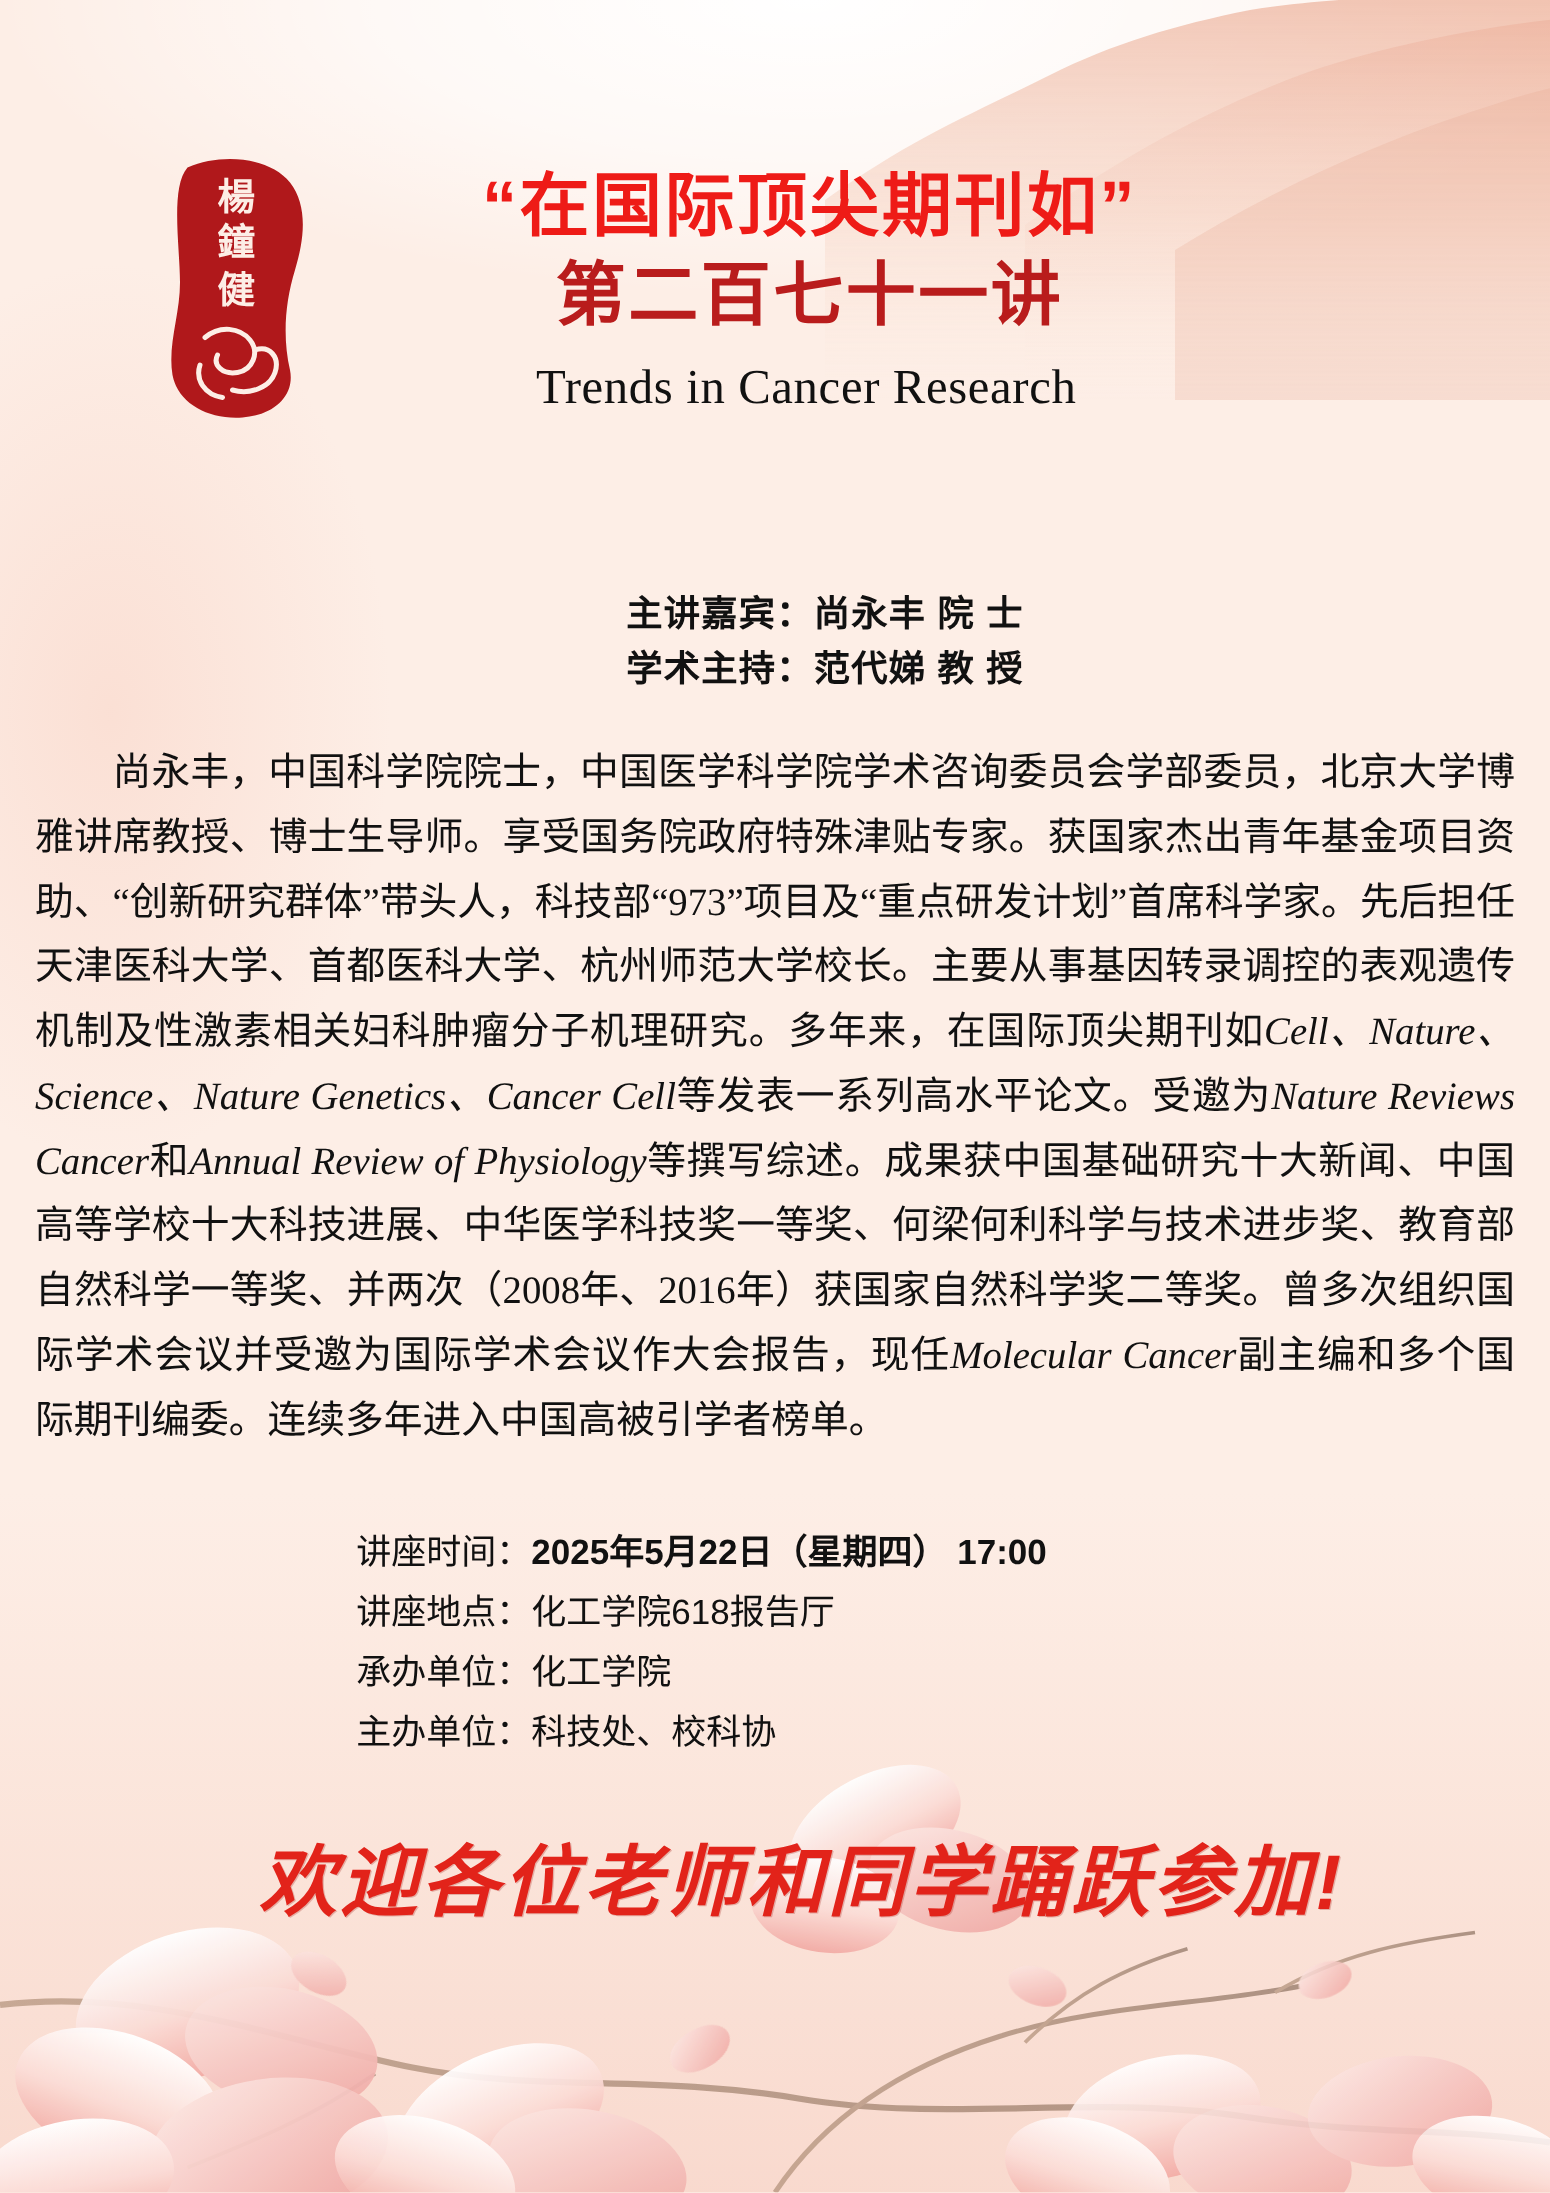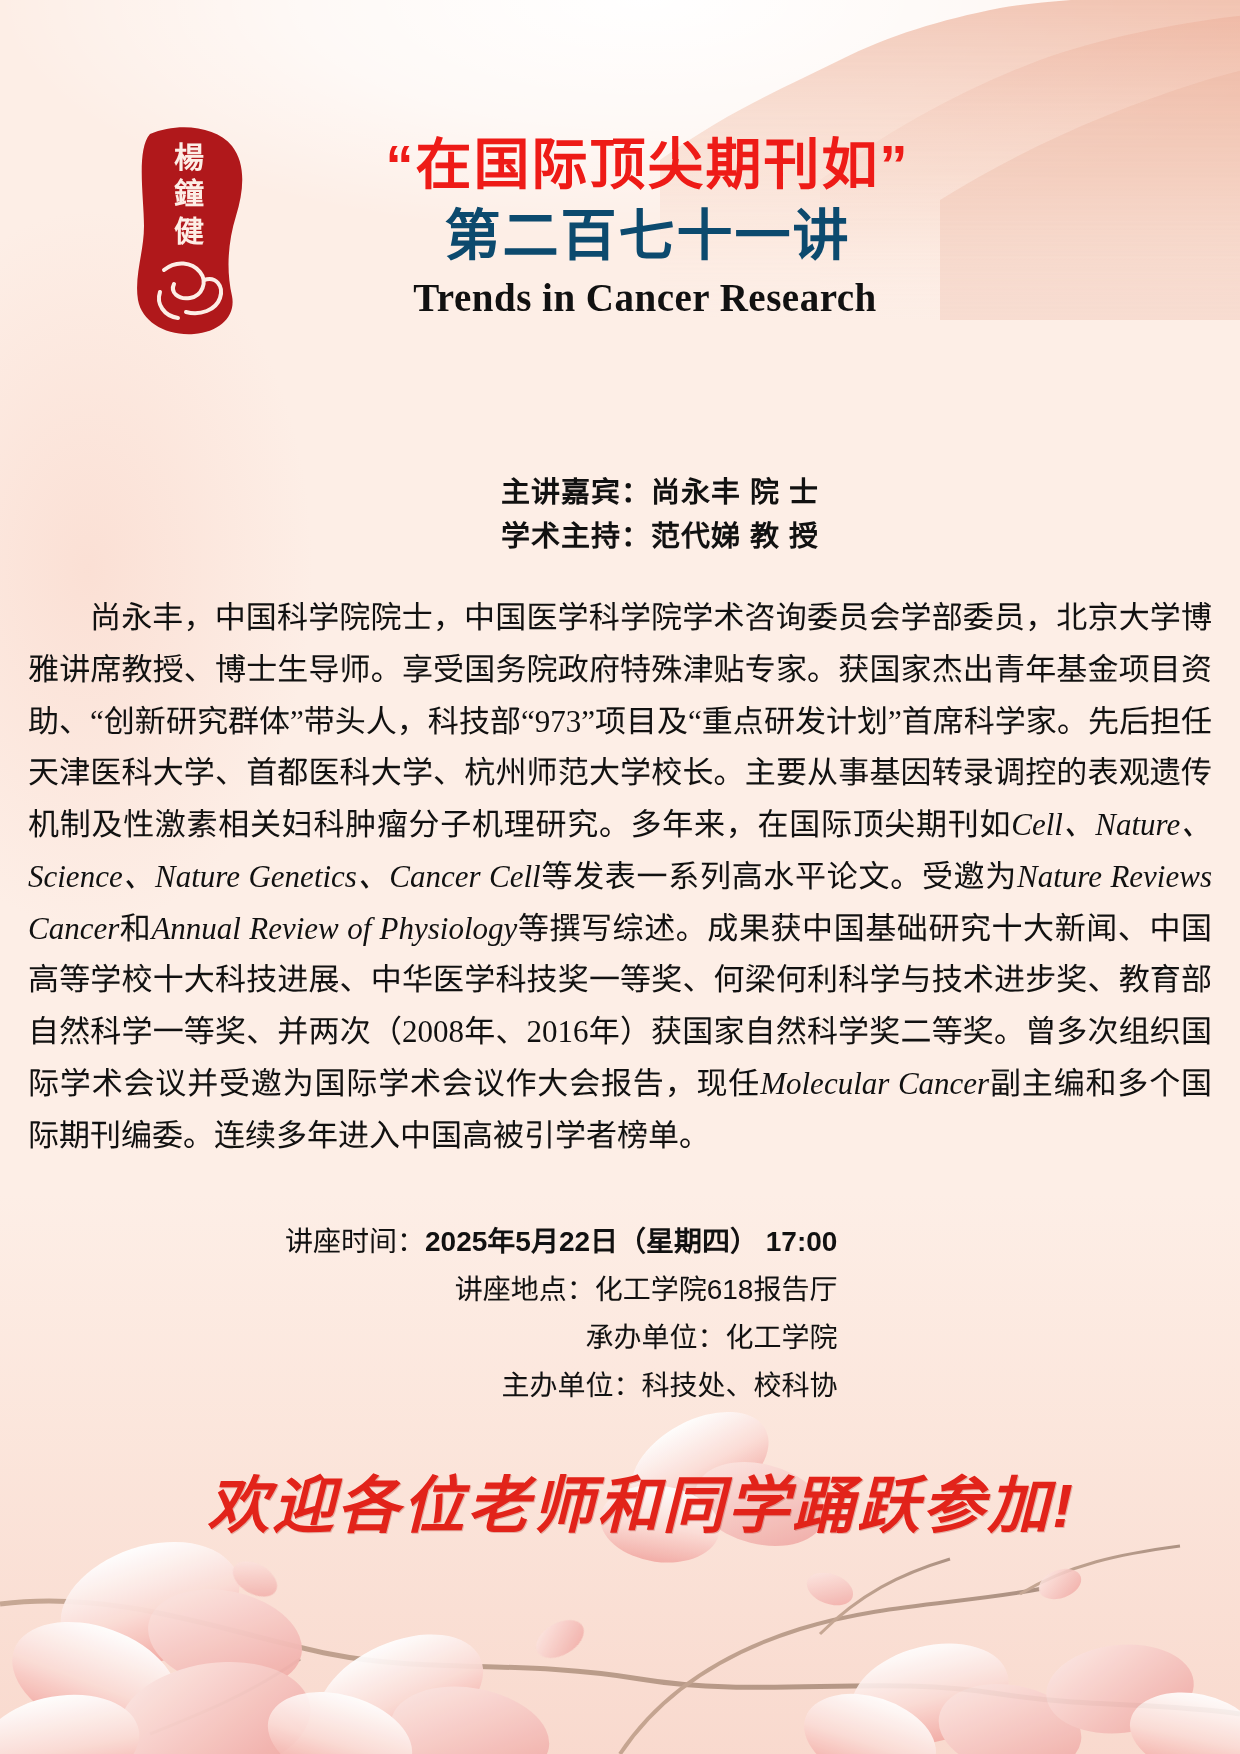--- a/index.html
+++ b/index.html
@@ -83,28 +83,28 @@
     letter-spacing: 2px;
     color: #ee1b17;
     line-height: 1.25;
     margin-left: 55px;
   }
   .title-line2 {
     font-family: "Liberation Sans", sans-serif;
     font-weight: bold;
     font-size: 56px;
     letter-spacing: 2px;
-    color: #0c4a6e;
+    color: #b91c1c;
     line-height: 1.3;
     margin-left: 55px;
   }
   .title-en {
-    margin-top: 2px;
+    margin-top: 14px;
     font-family: "Liberation Serif", serif;
-    font-weight: bold;
+    font-weight: normal;
     font-size: 39px;
     color: #111111;
     margin-left: 50px;
     letter-spacing: 0.5px;
   }
 
   .speaker-block {
     position: absolute;
     left: 0; right: 0;
     top: 470px;
@@ -140,21 +140,20 @@
   }
 
   .details {
     position: absolute;
     left: 285px;
     top: 1218px;
     font-family: "Liberation Sans", sans-serif;
     font-size: 28px;
     color: #111;
     line-height: 1.72;
-    text-align: right;
   }
   .details .row {
     white-space: nowrap;
   }
   .details .label {
     font-weight: normal;
   }
   .details .value-bold {
     font-weight: bold;
   }

